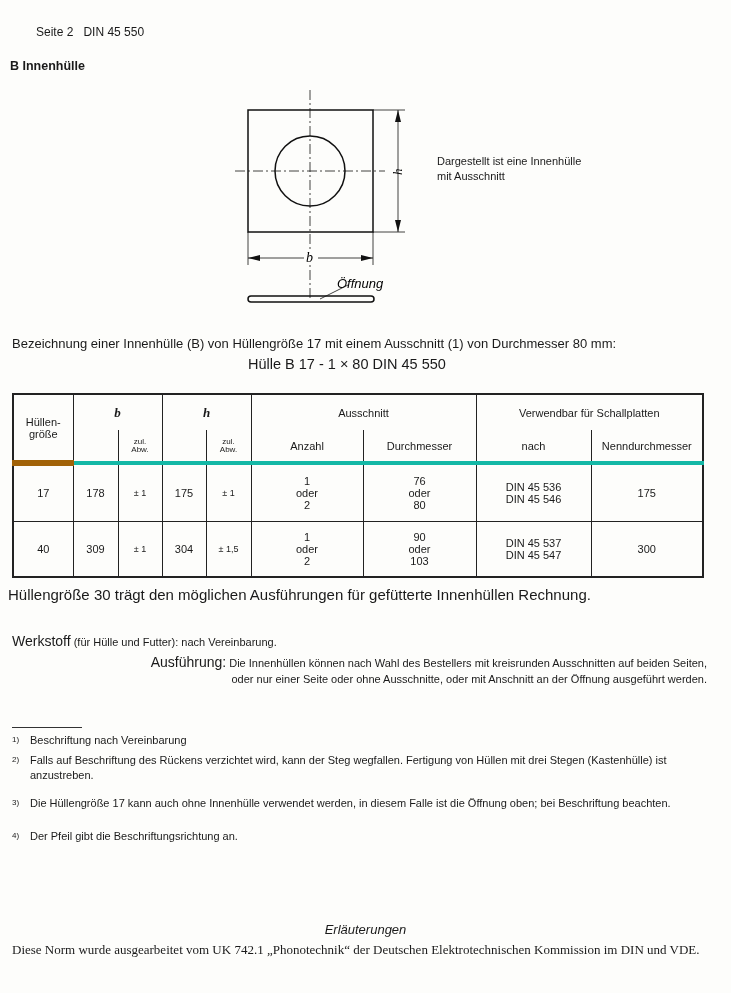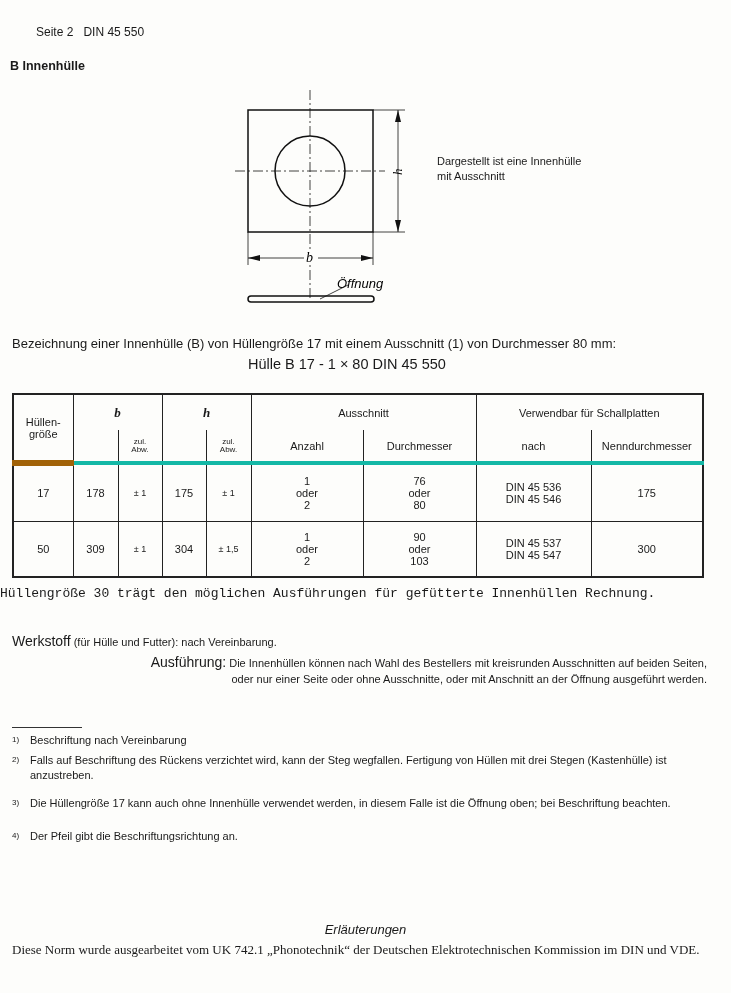--- a/index.html
+++ b/index.html
@@ -13,21 +13,21 @@
   .designation { left:248px; top:356px; font-size:14.5px; }
   table.spec { position:absolute; left:12px; top:393px; width:690px; border-collapse:collapse;
                font-size:11px; table-layout:fixed; }
   table.spec td, table.spec th { border:1px solid #222; text-align:center; font-weight:normal; padding:0; }
   table.spec { border:2px solid #222; }
   .b { font-weight:bold; }
   .ital { font-style:italic; font-family:"Liberation Serif", serif; font-weight:bold; font-size:13px; }
   .small { font-size:8px; line-height:8px; }
   .nb-top { border-top:none !important; }
   .nb-bottom { border-bottom:none !important; }
-  .note30 { left:0; top:586px; font-size:13px;font-family:Liberation Mono, monospace; }
+  .note30 { left:8px; top:586px; font-size:15px; }
   .werk { left:12px; top:633px; font-size:11px; }
   .werk .big, .ausf .big { font-size:14px; }
   .ausf { left:12px; top:654px; font-size:11px; line-height:16px; width:695px;text-align:right; }
   .ausf .l2 { padding-left:44px; }
   .fn-rule { left:12px; top:727px; width:70px; border-top:1px solid #333; }
   .fn { left:12px; font-size:11px; line-height:14.5px; width:695px; }
   .fn .num { display:inline-block; width:18px; font-size:8px; vertical-align:top; }
   .fn .body { display:inline-block; width:672px; vertical-align:top; }
   .erl-title { left:0; width:731px; text-align:center; top:922px; font-size:13px; font-style:italic; }
   .erl-body { left:12px; top:943px; font-size:13px; line-height:14.5px; width:700px;font-family:Liberation Serif, serif; }
@@ -130,21 +130,21 @@
       <div>oder</div>
       <div>80</div>
     </td>
     <td>
       <div>DIN 45 536</div>
       <div>DIN 45 546</div>
     </td>
     <td>175</td>
   </tr>
   <tr style="height:56px">
-    <td class="b">50</td>
+    <td class="b">40</td>
     <td>309</td>
     <td style="font-size:9px">± 1</td>
     <td>304</td>
     <td style="font-size:9px">± 1,5</td>
     <td>
       <div>1</div>
       <div>oder</div>
       <div>2</div>
     </td>
     <td>

